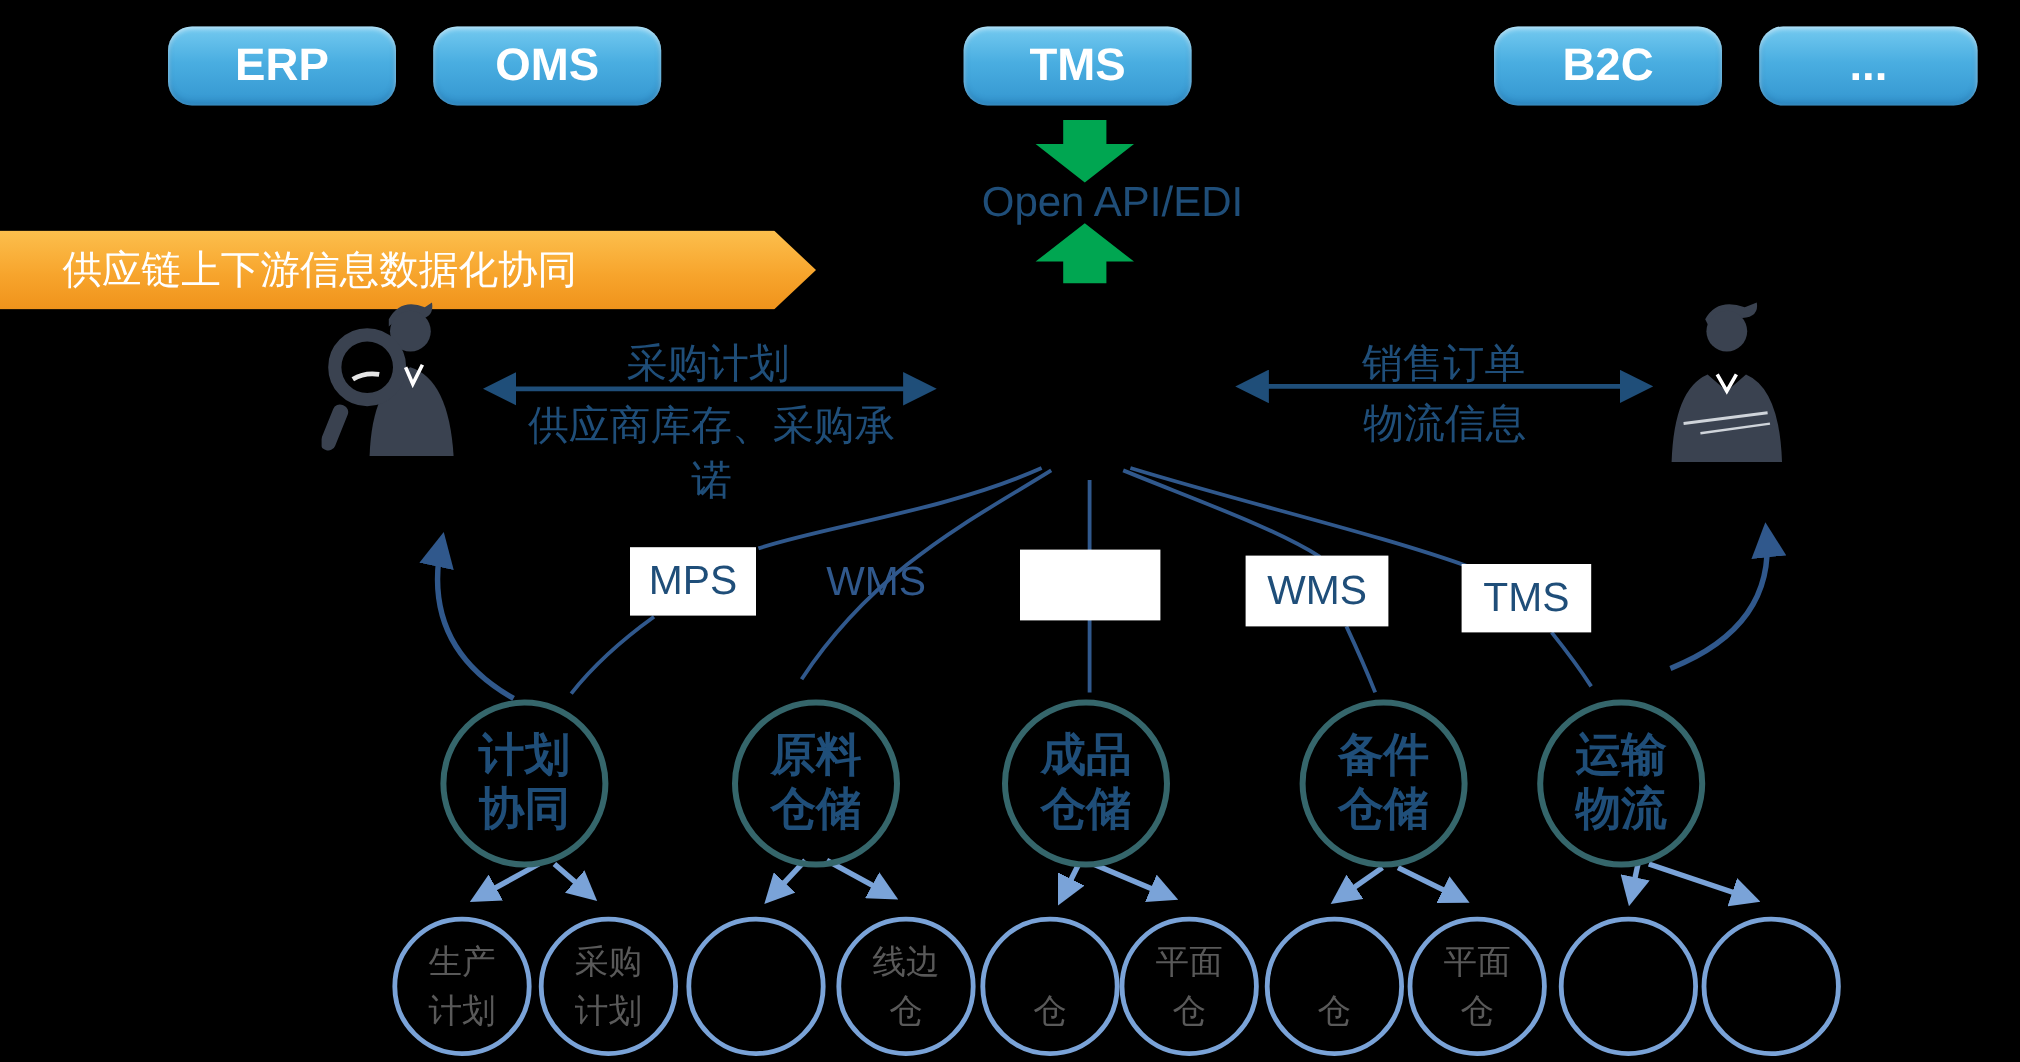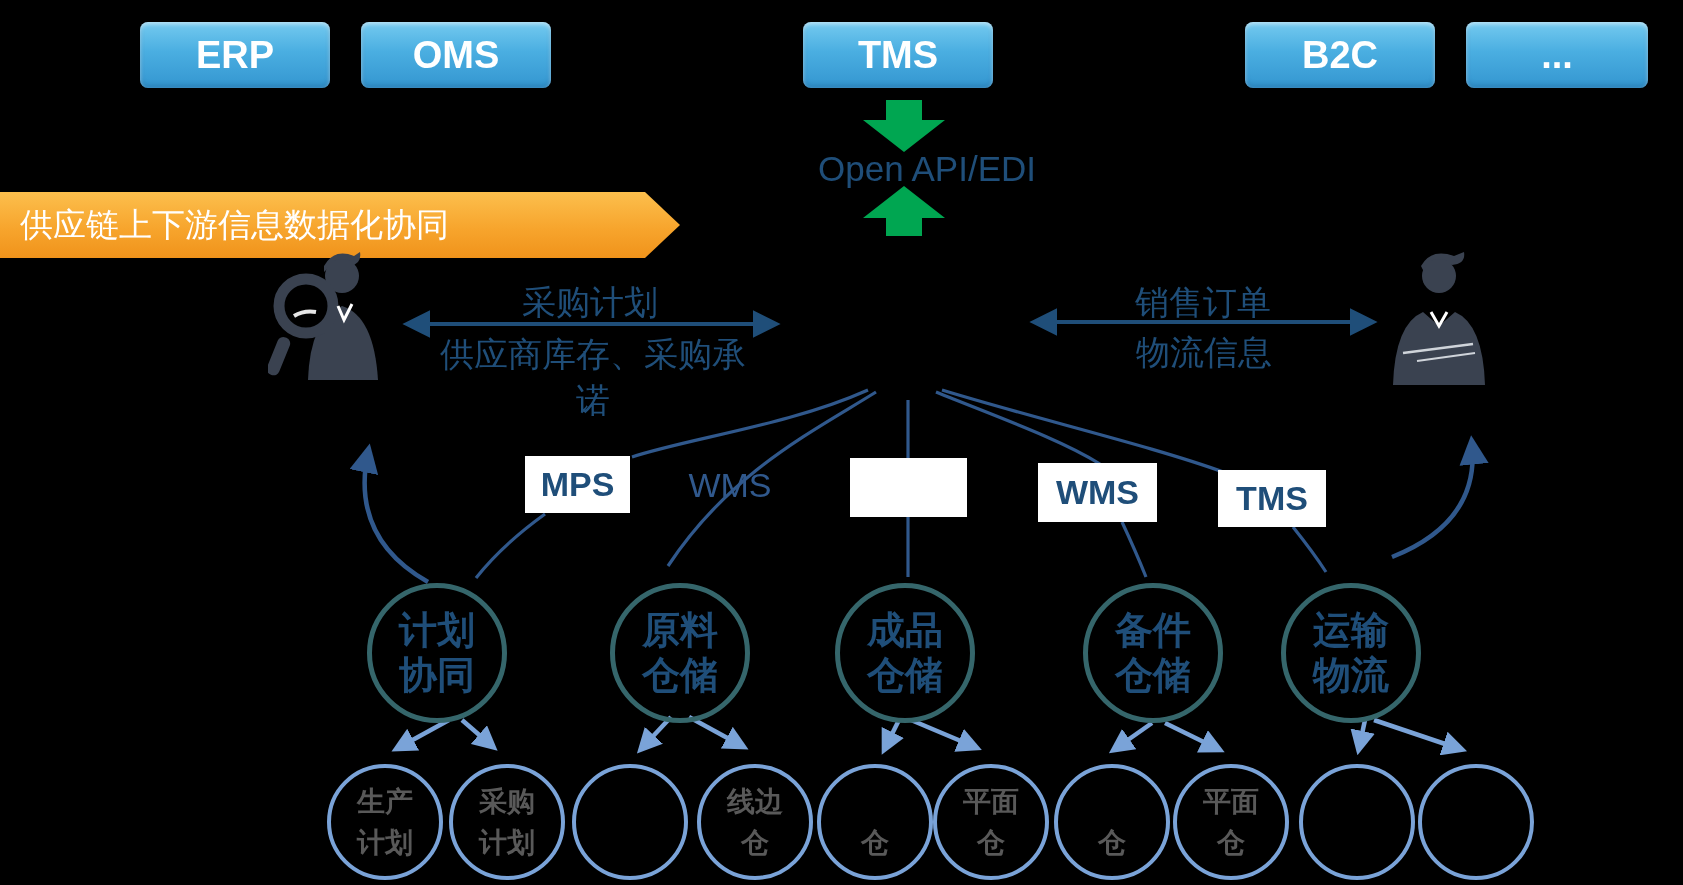--- a/index.html
+++ b/index.html
@@ -1,50 +1,50 @@
 <!DOCTYPE html>
 <html><head>
 <meta charset="utf-8">
 <style>
   html,body{margin:0;padding:0;background:#000;}
   .stage{position:relative;width:1683px;height:885px;background:#000;overflow:hidden;
          font-family:"Liberation Sans","DejaVu Sans",sans-serif;}
   
-  .sys-btn{position:absolute;top:22px;height:66px;width:190px;border-radius:8px;
+  .sys-btn{position:absolute;top:22px;height:66px;width:190px;border-radius:20px;
     background:linear-gradient(180deg,#74caf0 0%,#4aaee1 45%,#3496d0 100%);
     box-shadow:inset 0 2px 4px rgba(255,255,255,.55), inset 0 -3px 5px rgba(0,60,110,.25), 0 3px 5px rgba(0,0,0,.4);
     color:#fff;font-weight:bold;font-size:38px;display:flex;align-items:center;justify-content:center;z-index:2;}
   
   .banner{position:absolute;left:0;color:#fff;display:flex;align-items:center;
-    padding-left:20px;box-sizing:border-box;z-index:2;}
+    padding-left:52px;box-sizing:border-box;z-index:2;}
   .banner-top{top:192px;width:680px;height:66px;font-size:33px;
     background:linear-gradient(180deg,#fcbf4d 0%,#f7a52d 55%,#f0931b 100%);
     clip-path:polygon(0 0,645px 0,680px 50%,645px 100%,0 100%);}
   .banner-bottom{top:615px;width:350px;height:72px;font-size:34px;
     background:linear-gradient(180deg,#f49b84 0%,#ef7d5d 60%,#ea6a48 100%);
     clip-path:polygon(0 0,316px 0,350px 50%,316px 100%,0 100%);}
   
   .api-label{position:absolute;left:772px;top:149px;width:264px;text-align:right;
     color:#1f4e79;font-size:35px;z-index:2;}
   .platform-title{position:absolute;left:759px;top:294px;width:290px;text-align:center;
     color:#c0504d;font-size:40px;font-weight:bold;letter-spacing:1px;z-index:2;}
   .link-label{position:absolute;color:#1f4e79;font-size:34px;text-align:center;z-index:2;}
   
   .tag{position:absolute;background:#fff;color:#1f4e79;font-size:34px;
-    display:flex;align-items:center;justify-content:center;z-index:3;font-weight:bold;}
+    display:flex;align-items:center;justify-content:center;z-index:3;}
   .tag-plain{position:absolute;background:transparent;color:#30588c;font-size:34px;
     display:flex;align-items:center;justify-content:center;z-index:3;}
   
   .big-circle{position:absolute;width:130px;height:130px;border:5px solid #35666b;border-radius:50%;
     color:#1f4e79;font-size:38px;font-weight:bold;text-align:center;
     display:flex;flex-direction:column;align-items:center;justify-content:center;z-index:2;}
   .big-circle span{display:block;line-height:45px;height:45px;}
   .sub-circle{position:absolute;width:108px;height:108px;border:4px solid #7aa3d8;border-radius:50%;
     color:#595959;font-size:28px;text-align:center;
-    display:flex;flex-direction:column;align-items:center;justify-content:center;z-index:2;font-weight:bold;}
+    display:flex;flex-direction:column;align-items:center;justify-content:center;z-index:2;}
   .sub-circle span{display:block;line-height:41px;height:41px;}
   .wires{position:absolute;left:0;top:0;z-index:1;}
   .person{position:absolute;z-index:2;}
 </style>
 </head>
 <body>
 
 <div class="stage">
 
   <svg class="wires" width="1683" height="885" viewBox="0 0 1683 885">

